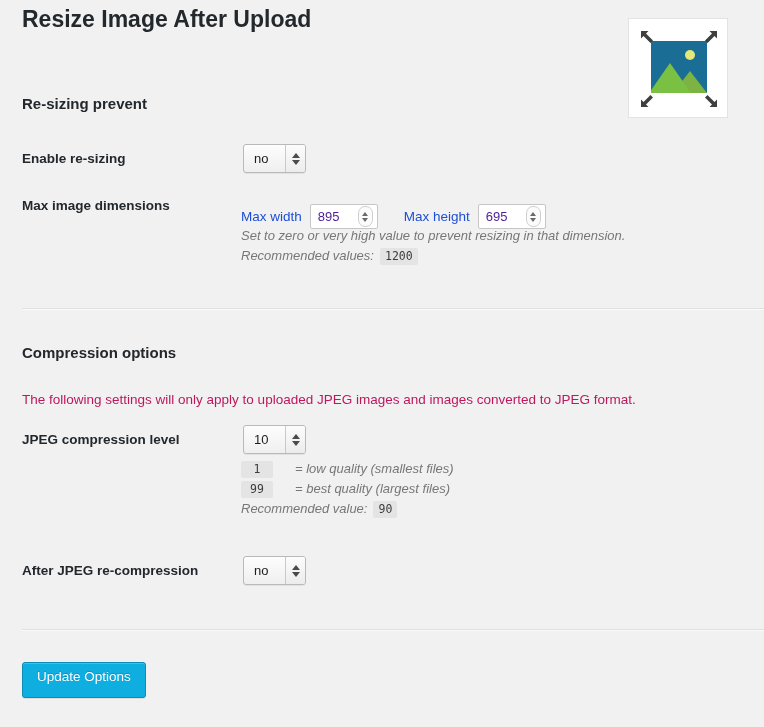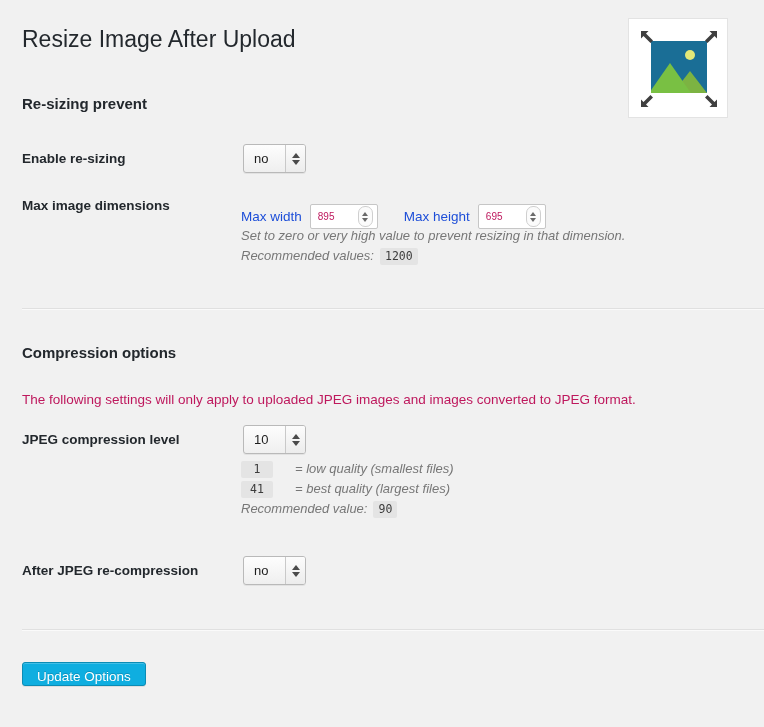--- a/index.html
+++ b/index.html
@@ -21,23 +21,23 @@
     position: relative;
     width: 764px;
     height: 727px;
     box-sizing: border-box;
   }
 
   
   .page-title {
     position: absolute;
     left: 22px;
-    top: 25px;
+    top: 5px;
     font-size: 23px;
-    font-weight: 400;
+    font-weight: 700;
     line-height: 29px;
     color: #23282d;
     margin: 0;
     padding: 0;
     white-space: nowrap;
   }
 
   
   .logo-box {
     position: absolute;
@@ -217,22 +217,22 @@
     width: 68px;
     border: 1px solid #c6c6c6;
     border-radius: 2px;
     background: #ffffff;
     box-sizing: border-box;
     padding: 0 4px 0 7px;
     justify-content: space-between;
     cursor: text;
   }
   .num-ctl .num-value {
-    font-size: 10px;
-    color: #be185d;
+    font-size: 13px;
+    color: #4c1d95;
     line-height: 23px;
   }
   .num-ctl .num-spin {
     display: flex;
     flex-direction: column;
     align-items: center;
     justify-content: center;
     width: 13px;
     height: 19px;
     border: 1px solid #cfcfcf;
@@ -292,21 +292,21 @@
   }
   .btn-primary {
     display: inline-block;
     font-family: "Liberation Sans", sans-serif;
     font-size: 13.5px;
     font-weight: 400;
     color: #ffffff;
     background: #0faee0;
     border: 1px solid #0b8cb5;
     border-radius: 3px;
-    padding: 6px 14px 0 14px;
+    padding: 6px 14px 12px 14px;
     line-height: 16px;
     text-shadow: 0 -1px 0 rgba(0,0,0,0.18);
     box-shadow: inset 0 1px 0 rgba(255,255,255,0.22), 0 1px 0 rgba(0,0,0,0.08);
     cursor: pointer;
     outline: none;
   }
 </style>
 </head>
 <body>
 
@@ -402,21 +402,21 @@
       </span>
     </div>
   </div>
 
   <div id="help-jpeg" class="help-block">
     <span class="help-line with-code">
       <code class="code-chip chip-fixed">1</code>
       <span class="trail">= low quality (smallest files)</span>
     </span>
     <span class="help-line with-code">
-      <code class="code-chip chip-fixed">41</code>
+      <code class="code-chip chip-fixed">99</code>
       <span class="trail">= best quality (largest files)</span>
     </span>
     <span class="help-line with-code">
       <span class="lead">Recommended value:</span>
       <code class="code-chip">90</code>
     </span>
   </div>
 
   <span id="label-forcerecomp" class="row-label">After JPEG re-compression</span>
   <div id="field-forcerecomp" class="field-group">

